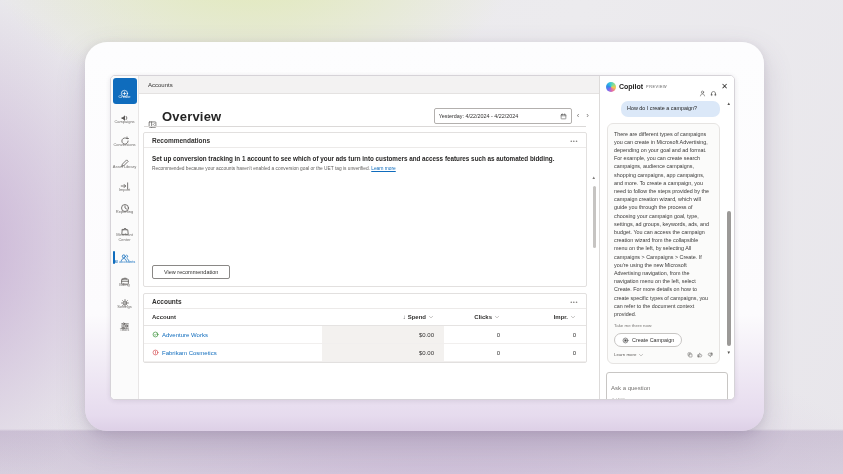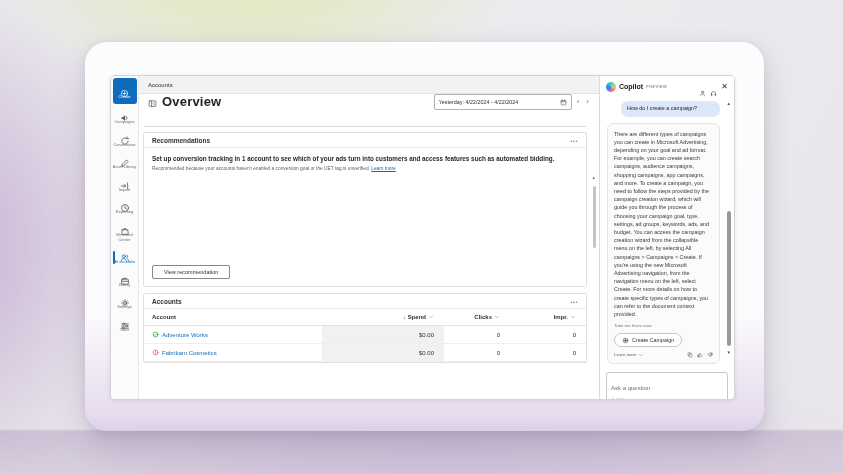--- a/index.html
+++ b/index.html
@@ -28,21 +28,21 @@
 .side-item .s-icon{width:10px;height:10px;display:block}
 .side-item .lbl{font-size:4px;color:#6e6c6a;text-align:center;line-height:1.15;max-width:26px}
 .side-item.active{color:#0f6cbd}
 .side-item.active .lbl{color:#0f6cbd}
 .side-item.active::before{content:"";position:absolute;left:1px;top:5px;bottom:5px;width:2px;background:#0f6cbd;border-radius:2px}
 .s-icon svg{width:100%;height:100%}
 
 .main{flex:1;min-width:0;display:flex;flex-direction:column;position:relative;background:#fff}
 .tabbar{height:18px;background:#f3f2f2;border-bottom:1px solid #e4e2e1;display:flex;align-items:center;padding-left:9px;flex:none}
 .tab{font-size:6px;color:#323130}
-.page-head{height:30px;display:flex;align-items:flex-start;gap:5px;padding:0 8px 0 9px;flex:none}
+.page-head{height:30px;display:flex;align-items:flex-end;gap:5px;padding:0 8px 0 9px;flex:none}
 .panel-ico{width:9px;height:9px;color:#5a5856}
 .panel-ico svg{width:100%;height:100%}
 .page-title{font-size:13px;font-weight:700;color:#242424;letter-spacing:.2px}
 .head-right{margin-left:auto;display:flex;align-items:center;gap:3px}
 .datepicker{border:1px solid #b3b0ae;border-radius:2px;height:16px;display:flex;align-items:center;justify-content:space-between;gap:4px;padding:0 4px;font-size:5.4px;color:#323130;width:138px;background:#fff;cursor:pointer}
 .cal-ico{width:7px;height:7px;color:#555}
 .cal-ico svg{width:100%;height:100%}
 .chev{color:#767472;font-size:8px;line-height:1;padding:0 2px;cursor:pointer}
 .scroll{flex:1;padding:1px 12px 0 4px;position:relative;overflow:hidden}
 .card-sliver{height:0;border-top:1px solid #dbd9d8;margin:1px 1px 5px}

